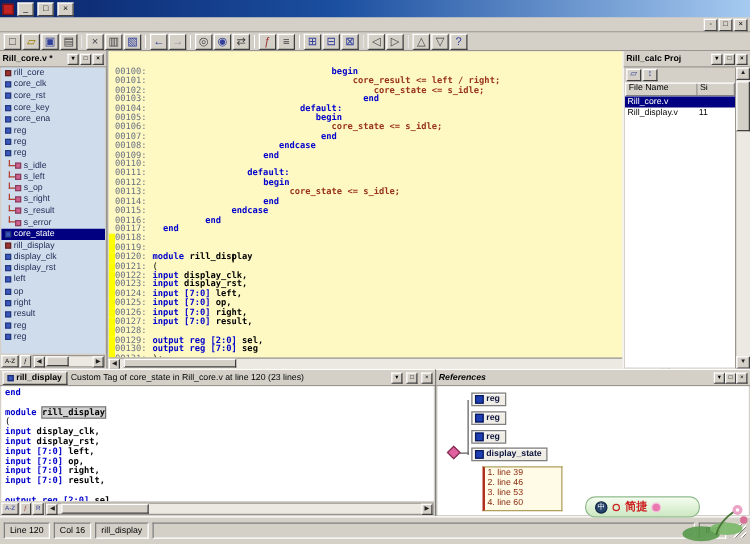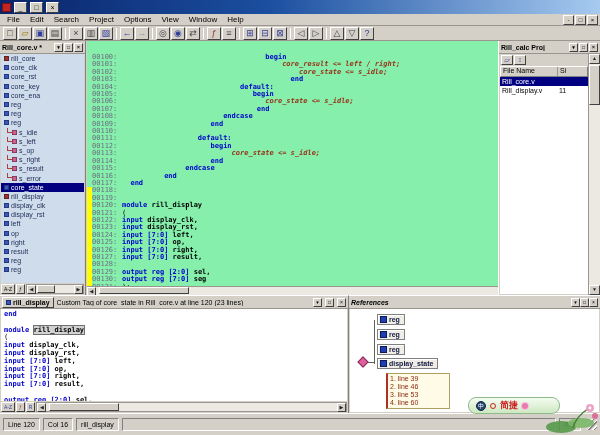--- a/index.html
+++ b/index.html
@@ -47,31 +47,31 @@
   .panel-bottom { position:absolute; left:0; bottom:0; right:0; height:12px; background:#d4d0c8;
     display:flex; align-items:center; gap:1px; padding:1px; }
   .mini-btn { height:10px; font-size:5px; line-height:8px; padding:0 2px; }
 
   
   .sb-btn { width:9px; height:9px; font-size:5px; line-height:7px; text-align:center; color:#222; flex:none; }
   .hscroll { flex:1; height:10px; background:#ece9e2; border:1px solid #9a968f; position:relative; display:flex; align-items:center; }
   .h-thumb { position:absolute; top:0; height:8px; background:#d4d0c8; border:1px solid; border-color:#fff #404040 #404040 #fff; }
 
   
-  #editor { position:absolute; left:87px; top:41px; width:461px; height:254px; background:#86efac; }
+  #editor { position:absolute; left:87px; top:41px; width:461px; height:254px; background:#fef9c3; }
   #editor-lines { position:absolute; left:0; top:0; right:12px; bottom:9px; overflow:hidden; padding-top:13px;
     font-family:"DejaVu Sans Mono",monospace; font-size:7px; position:absolute; }
   .eline { height:7.42px; line-height:7.42px; display:flex; white-space:pre; }
   .chgcol { width:5px; flex:none; }
   .chgcol.on { background:#ffff00; }
   .lnum { width:30px; flex:none; color:#697080; }
   .lcode { flex:1; white-space:pre; }
   .c-k { color:#0000cc; font-weight:bold; }
   .c-b { color:#0000cc; font-weight:bold; }
-  .c-s { color:#99331a; font-weight:bold; font-style:italic; }
+  .c-s { color:#99331a; font-weight:bold; }
   .c-i { color:#000000; font-weight:bold; }
   .c-p { color:#000000; }
   .c-d { color:#000000; font-weight:bold; }
   .c-dt { color:#000000; font-weight:bold; background:#d2d2d2; outline:1px solid #707070; }
   #caret { position:absolute; left:99px; top:162px; width:1px; height:7px; background:#000; }
   #editor-vscroll { position:absolute; right:0; top:0; width:12px; bottom:9px; background:#ece9e2; border-left:1px solid #9a968f; }
   #editor-vscroll .sb-btn, #project-vscroll .sb-btn { width:11px; height:10px; }
   .v-thumb { position:absolute; left:0; width:11px; background:#d4d0c8; border:1px solid; border-color:#fff #404040 #404040 #fff; }
   #editor-hscroll { position:absolute; left:0; right:12px; bottom:0; height:9px; background:#ece9e2; border-top:1px solid #9a968f; display:flex; align-items:center; }
 
@@ -138,30 +138,20 @@
 <body>
 
 <div id="titlebar">
   <div class="app-icon"></div>
   <div class="tb-btn raised">_</div>
   <div class="tb-btn raised">□</div>
   <div class="tb-btn raised">×</div>
 </div>
 
 <div id="menubar">
-  <div id="menu-items">
-      <div class="menu-item">File</div>
-      <div class="menu-item">Edit</div>
-      <div class="menu-item">Search</div>
-      <div class="menu-item">Project</div>
-      <div class="menu-item">Options</div>
-      <div class="menu-item">View</div>
-      <div class="menu-item">Window</div>
-      <div class="menu-item">Help</div>
-    </div>
   <div class="mdi-btns">
     <div class="mdi-btn raised">-</div>
     <div class="mdi-btn raised">□</div>
     <div class="mdi-btn raised">×</div>
   </div>
 </div>
 
 <div id="toolbar">
     <div class="tool-btn raised" style="color: rgb(68, 68, 68);">□</div>
     <div class="tool-btn raised" style="color: rgb(154, 122, 0);">▱</div>

